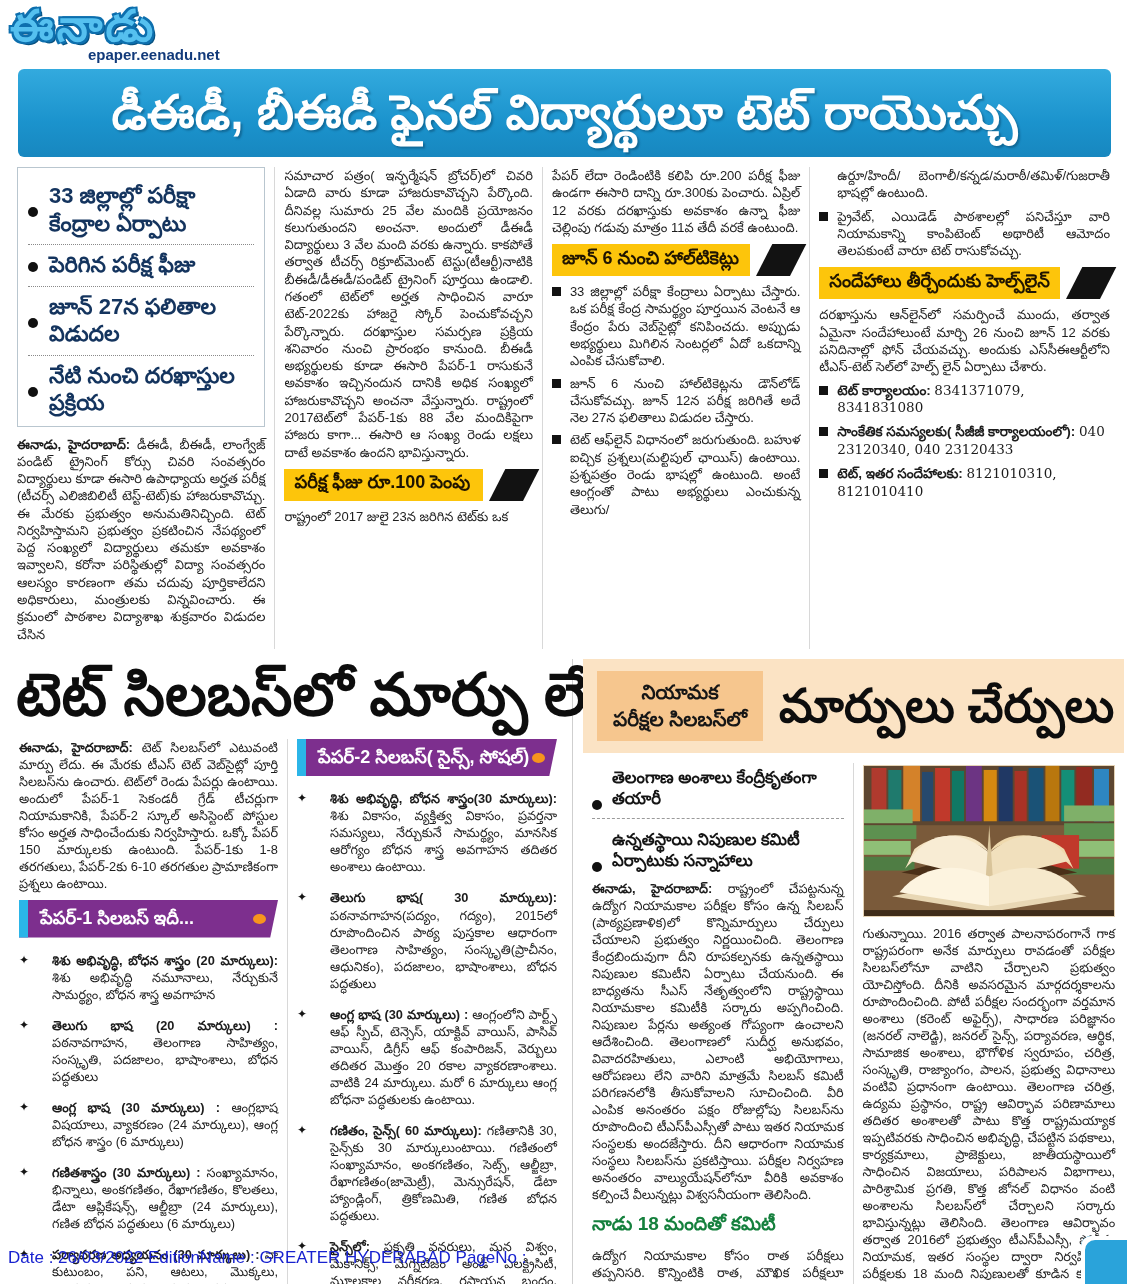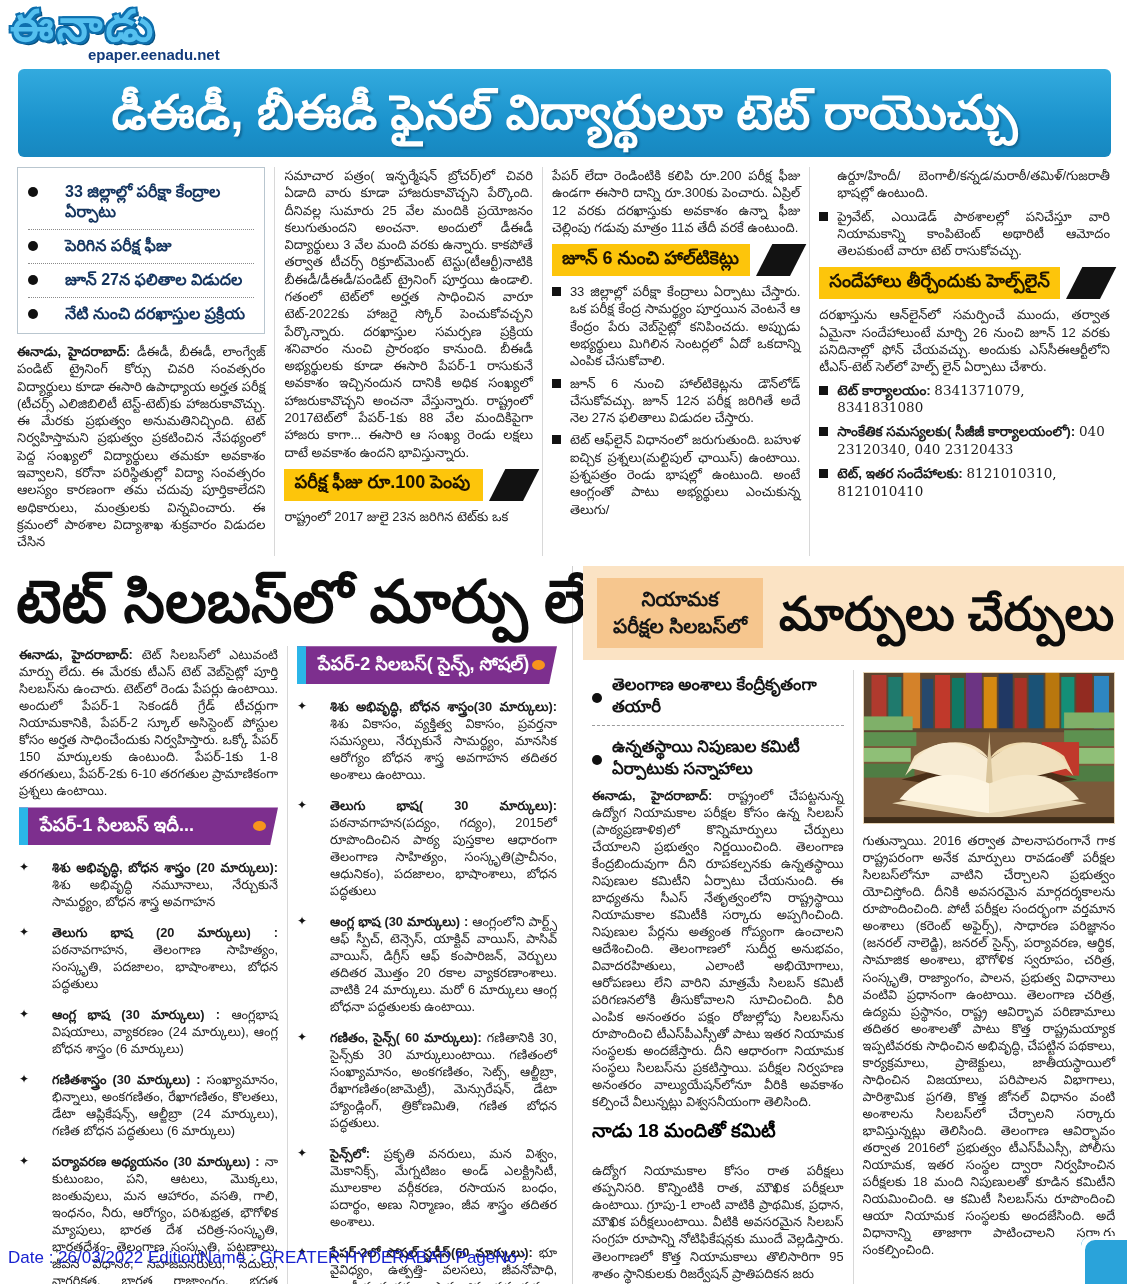--- a/index.html
+++ b/index.html
@@ -20,21 +20,21 @@
   .main-banner .txt { color:#ffffff; font-weight:bold; font-size:48px; line-height:1.1; text-shadow:2px 2px 2px rgba(0,40,70,.35); white-space:nowrap; }
 
   
   .article1 { display:grid; grid-template-columns:repeat(4,1fr); padding:10px 8px 4px; }
   .a1col { padding:0 9px; border-right:1px solid #d8d8d8; font-size:13px; color:#1c1c1c; }
   .a1col:last-child { border-right:none; }
   .para { text-align:justify; line-height:1.33; margin:0 0 6px; }
   .lead { font-weight:bold; }
 
   .hl-box { border:1px solid #b9c6cf; padding:8px 10px 2px; margin-bottom:9px; background:#fff; }
-  .hl-item { display:flex; gap:27px; align-items:flex-start; font-weight:bold; color:#14345e; font-size:16px; line-height:1.25; padding:6px 0 7px; border-bottom:1px dotted #8a8a8a; }
+  .hl-item { display:flex; gap:11px; align-items:center; font-weight:bold; color:#14345e; font-size:22px; line-height:1.25; padding:6px 0 7px; border-bottom:1px dotted #8a8a8a; }
   .hl-item:last-child { border-bottom:none; }
   .dot { width:10px; height:10px; border-radius:50%; background:#101010; flex:none; margin-top:5px; }
 
   .banner-y { display:flex; align-items:stretch; height:32px; margin:8px 0 7px; }
   .banner-y .yl { flex:1; background:#fdc50b; display:flex; align-items:center; padding:0 10px; font-weight:bold; font-size:18px; color:#1f1400; white-space:nowrap; }
   .banner-y .gap { width:6px; background:#fff; }
   .banner-y .blk { width:34px; background:#121212; transform:skewX(-27deg); transform-origin:bottom; margin-right:10px; }
 
   .sq-item { display:flex; gap:9px; margin:5px 0; text-align:justify; line-height:1.33; }
   .sq { width:9px; height:9px; background:#121212; flex:none; margin-top:4px; }
@@ -62,23 +62,23 @@
   .syl-note { text-align:right; font-weight:bold; margin-top:6px; padding-right:4px; }
 
   
   .article3 { padding:0 8px 0 10px; }
   .a3-header { background:#fbe3c4; display:flex; align-items:center; gap:16px; padding:12px 10px 12px 14px; }
   .kicker { background:#f6c68e; padding:8px 16px; text-align:center; font-weight:bold; font-size:20px; line-height:1.35; color:#161616; white-space:nowrap; }
   .a3-headline { font-size:47px; font-weight:bold; color:#0d0d0d; line-height:1.0; white-space:nowrap; }
   .a3cols { display:grid; grid-template-columns:1fr 1fr; margin-top:10px; }
   .a3col { padding:0 9px; font-size:12.8px; color:#1c1c1c; }
   .a3col.first { border-right:1px solid #d8d8d8; }
-  .a3-bullet { display:flex; gap:10px; align-items:center; font-weight:bold; font-size:16.5px; line-height:1.3; color:#141414; padding:4px 0 8px; }
+  .a3-bullet { display:flex; gap:10px; align-items:flex-end; font-weight:bold; font-size:16.5px; line-height:1.3; color:#141414; padding:4px 0 8px; }
   .a3-bullet.sep { border-bottom:1px dashed #9a9a9a; margin-bottom:6px; }
-  .subhead3 { font-weight:bold; font-size:19px; color:#000000; margin:10px 0 16px; }
+  .subhead3 { font-weight:bold; font-size:19px; color:#15803d; margin:10px 0 8px; }
 
   .photo { width:100%; height:152px; margin:2px 0 8px; display:block; border:1px solid #e4d2b4; }
 
   
   .footer-line { position:absolute; left:8px; bottom:16px; font-size:17px; color:#1822cf; }
   .frag { position:absolute; right:0; bottom:0; width:46px; height:48px; background:#2aa3da; border-radius:10px 0 0 0; box-shadow:inset 4px 4px 0 #fff, inset 7px 7px 0 #2aa3da; }
 </style>
 </head>
 <body>
 

